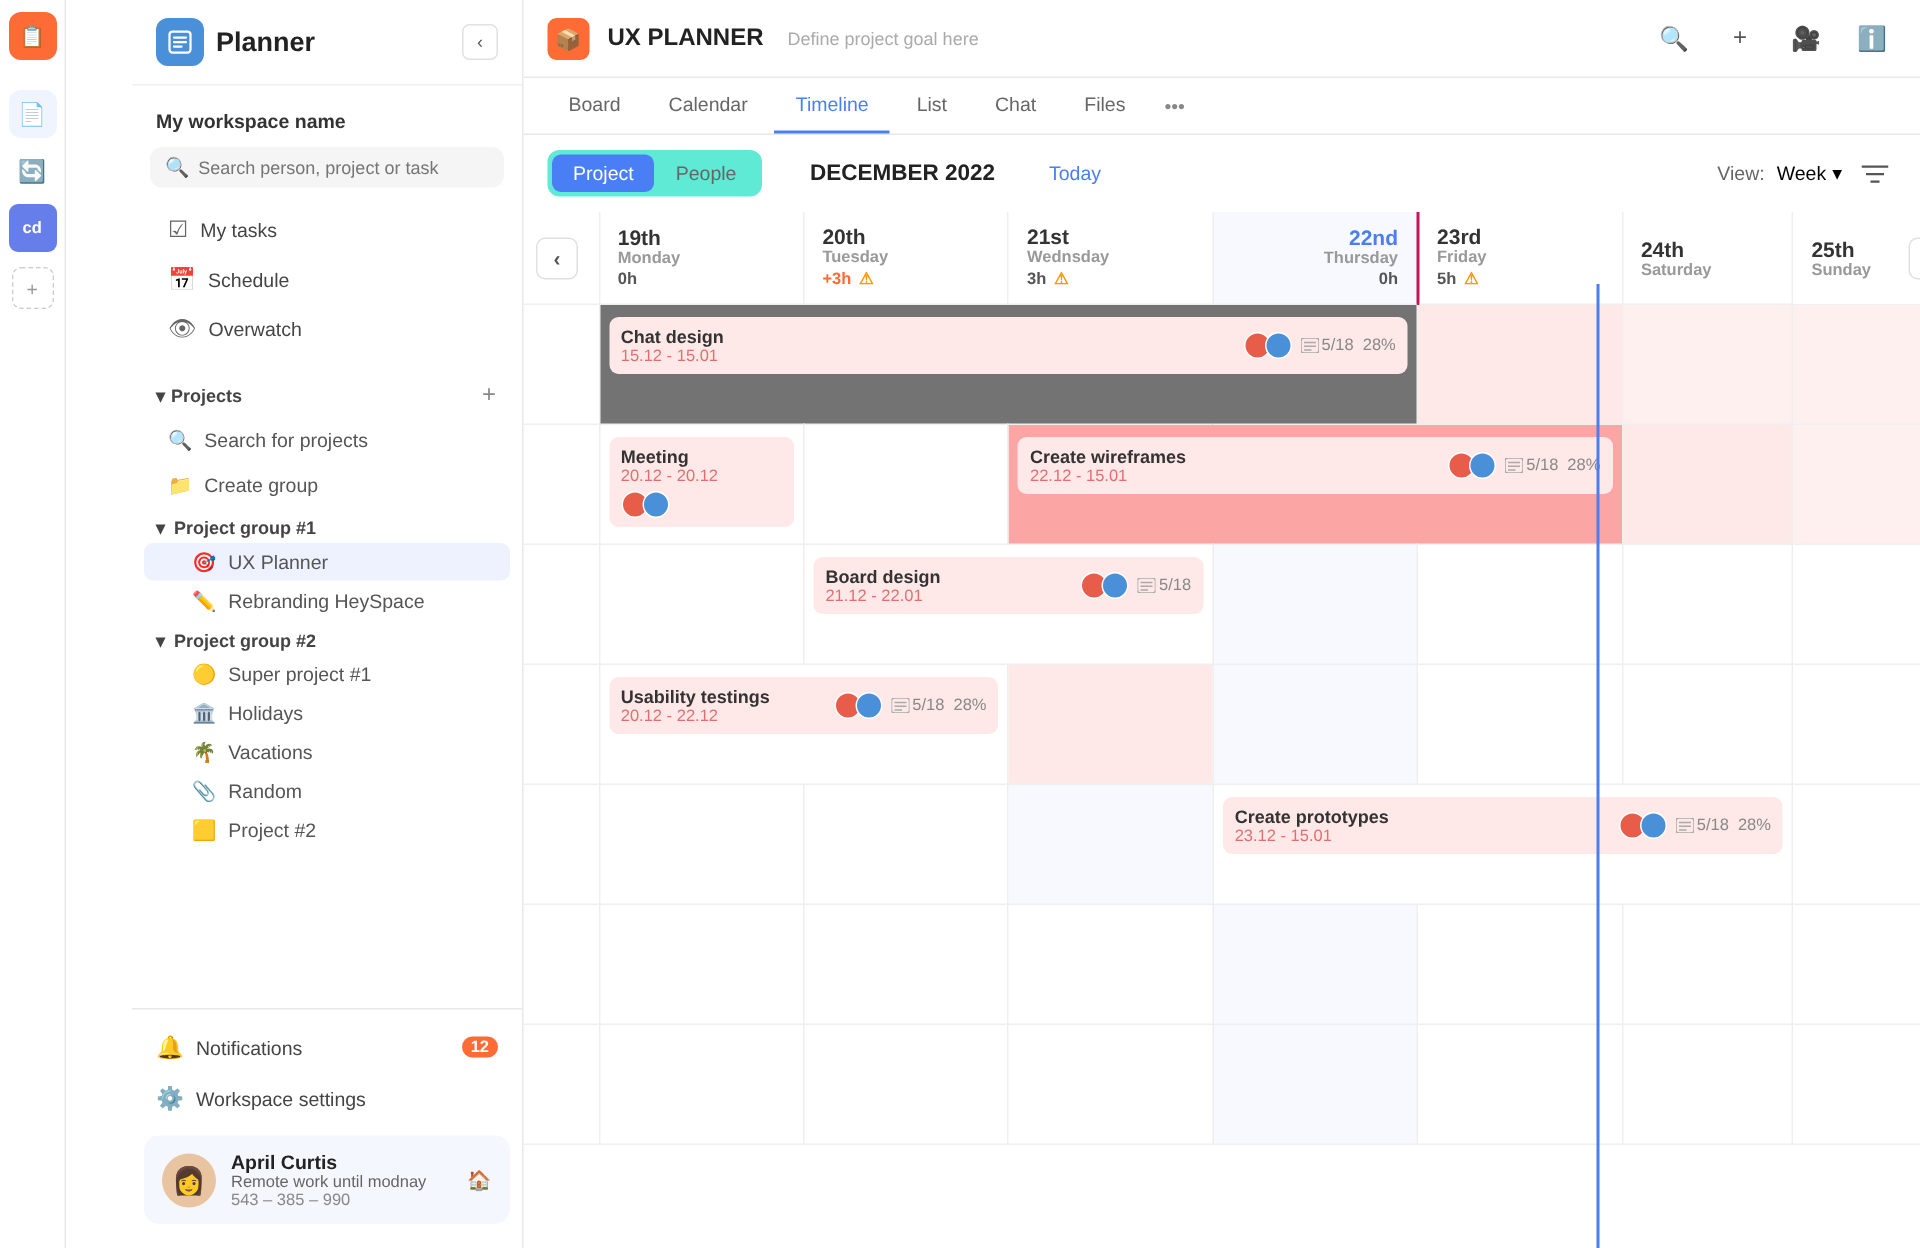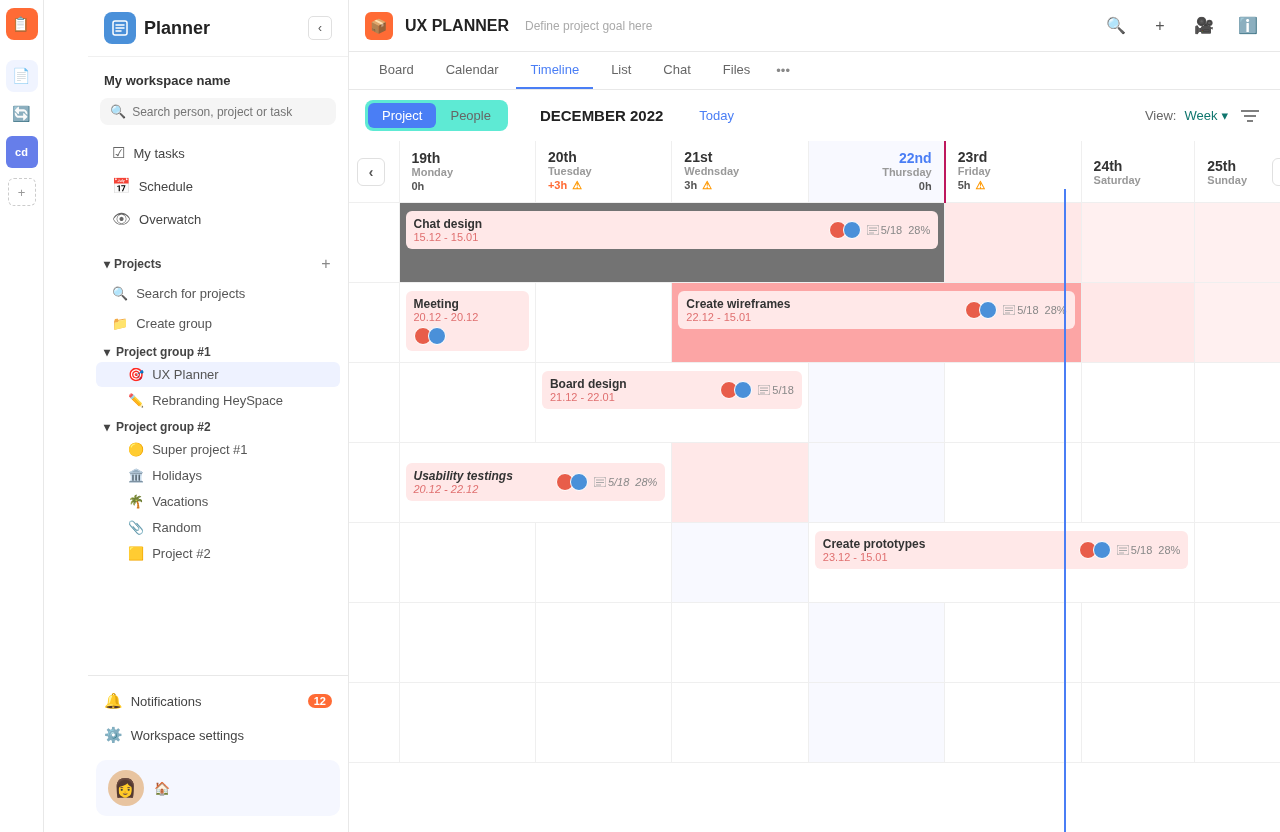--- a/index.html
+++ b/index.html
@@ -56,21 +56,21 @@
     .tab.active { color: #4a7ef5; border-bottom-color: #4a7ef5; font-weight: 500; }
     .tab-more { padding: 10px 8px; color: #888; cursor: pointer; }
     .timeline-controls { display: flex; align-items: center; padding: 10px 16px; gap: 12px; }
     .tab-toggle { display: flex; background: #5eead4; border-radius: 8px; padding: 3px; }
     .toggle-btn { padding: 5px 14px; border-radius: 6px; font-size: 13px; cursor: pointer; color: #666; }
     .toggle-btn.active { background: #4a7ef5; color: white; }
     .timeline-date { font-size: 15px; font-weight: 700; color: #222; margin-left: 20px; }
     .today-btn { background: transparent; border: none; color: #4a7ef5; font-size: 13px; font-weight: 500; cursor: pointer; margin-left: 24px; }
     .view-controls { margin-left: auto; display: flex; align-items: center; gap: 8px; }
     .view-label { font-size: 13px; color: #666; }
-    .view-select { display: flex; align-items: center; gap: 4px; font-size: 13px; color: #0f766e; font-weight: 500; cursor: pointer; }
+    .view-select { display: flex; align-items: center; gap: 4px; font-size: 13px; color: #000000; font-weight: 500; cursor: pointer; }
     .filter-btn { width: 28px; height: 28px; display: flex; align-items: center; justify-content: center; cursor: pointer; color: #555; }
 
     
     .calendar-wrapper { flex: 1; overflow: auto; position: relative; }
     .day-number { font-size: 14px; font-weight: 600; color: #333; }
     .day-number.today { color: #4a7ef5; }
     .day-name { font-size: 11px; color: #999; }
     .day-hours { font-size: 11px; color: #555; padding: 2px 0; }
     .day-hours.over { color: #ff6b35; }
     .hours-warning { color: #ff9800; margin-left: 2px; }
@@ -204,20 +204,25 @@
       <span>Notifications</span>
       <span class="badge">12</span>
     </div>
     <div class="bottom-item">
       <span style="font-size:15px;">⚙️</span>
       <span>Workspace settings</span>
     </div>
 
     <div class="user-card">
       <div class="user-avatar" style="background:#e8c4a0; font-size:18px;">👩</div>
+      <div class="user-info">
+        <div class="user-name">April Curtis</div>
+        <div class="user-status">Remote work until modnay</div>
+        <div class="user-phone">543 – 385 – 990</div>
+      </div>
       <span>🏠</span>
     </div>
   </div>
 </div>
 
 <div class="main">
 
   <div class="main-header">
     <div class="project-icon-header">📦</div>
     <span class="project-name-header">UX PLANNER</span>
@@ -414,21 +419,21 @@
             </div>
           </td>
           <td style="border-right:1px solid #efefef; border-bottom:1px solid #efefef; background:#f8f9ff;"></td>
           <td style="border-right:1px solid #efefef; border-bottom:1px solid #efefef;"></td>
           <td style="border-right:1px solid #efefef; border-bottom:1px solid #efefef;"></td>
           <td style="border-right:1px solid #efefef; border-bottom:1px solid #efefef;"></td>
         </tr>
 
         <tr>
           <td style="border-right:1px solid #efefef; border-bottom:1px solid #efefef; height:80px;"></td>
-          <td colspan="2" style="border-right:1px solid #efefef; border-bottom:1px solid #efefef; padding:20px 6px; vertical-align:top;font-style:italic;">
+          <td colspan="2" style="border-right:1px solid #efefef; border-bottom:1px solid #efefef; padding:8px 6px; vertical-align:top;">
             <div class="task-card pink" style="display:flex; justify-content:space-between; align-items:flex-start;">
               <div>
                 <div class="task-name">Usability testings</div>
                 <div class="task-date">20.12 - 22.12</div>
               </div>
               <div class="task-meta">
                 <div class="avatar-group">
                   <div class="avatar-sm" style="background:#e85d4a;"></div>
                   <div class="avatar-sm" style="background:#4a90d9;"></div>
                 </div>

